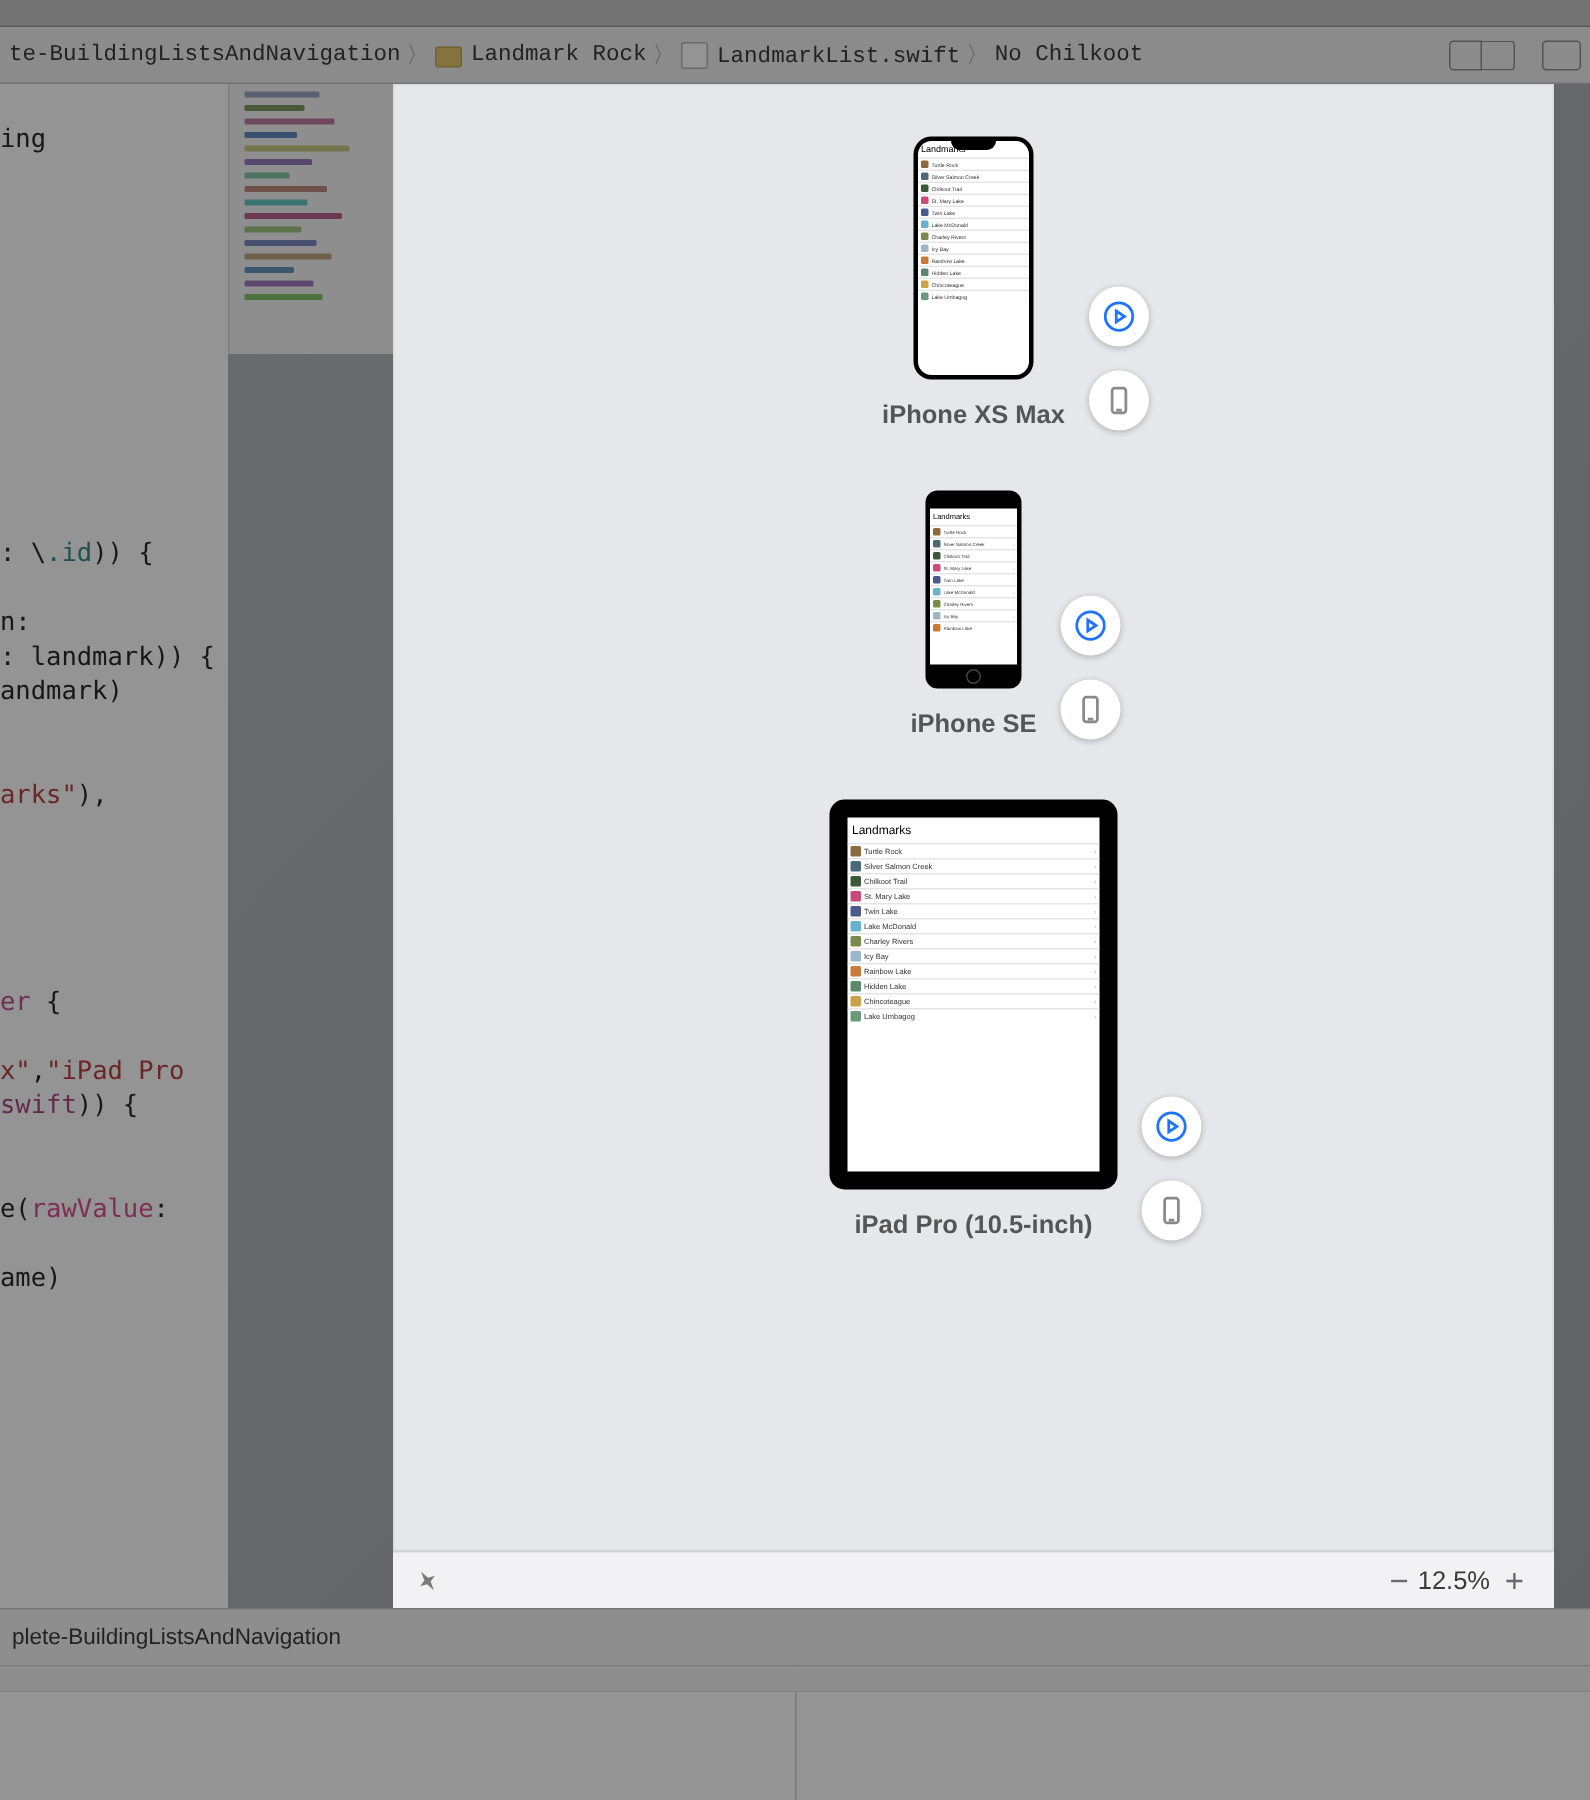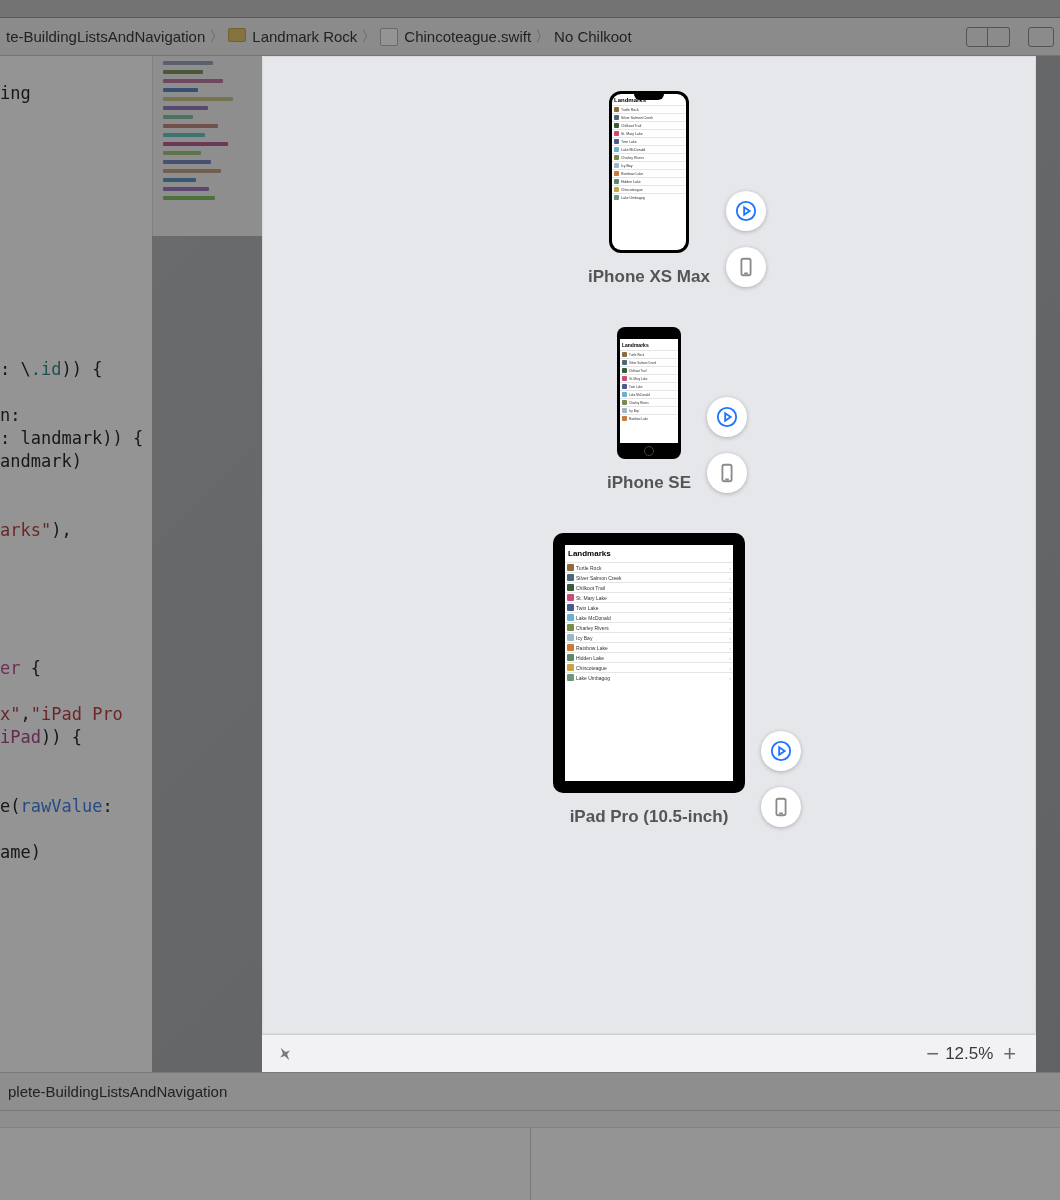--- a/index.html
+++ b/index.html
@@ -15,21 +15,21 @@
     content:""; position:absolute; left:0; right:0; bottom:0; height:1px; background:#9a9b9d;
   }
 
   
   .jumpbar {
     position:absolute; top:18px; left:0; right:0; height:38px;
     background:#efefef; border-bottom:1px solid #c9c9c9;
     display:flex; align-items:center; padding:0 6px; gap:4px;
     font-size:15px; color:#3a3a3a;
   }
-  .jumpbar .crumb { display:flex; align-items:flex-start; gap:6px; white-space:nowrap; }
+  .jumpbar .crumb { display:flex; align-items:flex-end; gap:6px; white-space:nowrap;font-family:Liberation Mono, monospace; }
   .jumpbar .chev { color:#9a9a9a; }
   .jumpbar .folder-icon {
     width:18px; height:14px; background:#e8c65a; border-radius:2px; position:relative;
     border:1px solid #c9a93f;
   }
   .jumpbar .swift-icon {
     width:18px; height:18px; border:1px solid #b7b7b7; border-radius:2px; background:#fff;
     position:relative;
   }
   .jumpbar-right { margin-left:auto; display:flex; gap:18px; align-items:center; }
@@ -40,21 +40,21 @@
 
   
   .editor {
     position:absolute; top:56px; left:0; width:152px; bottom:116px;
     background:#fff; color:#2a2a2a;
     font-family: "SF Mono","Menlo",monospace; font-size:17px; line-height:23px;
     padding-top:26px; overflow:hidden;
   }
   .editor pre { white-space:pre; }
   .tok-type   { color:#c64da0; }
-  .tok-id     { color:#3b82f6;text-align:center; }
+  .tok-id     { color:#ec4899;text-align:center; }
   .tok-str    { color:#c93f3f; }
   .tok-kw     { color:#b6448e; }
   .tok-attr   { color:#2b8e8e; }
 
   
   .minimap {
     position:absolute; top:56px; left:152px; width:110px; height:180px;
     background:#f5f5f5; border-left:1px solid #dcdcdc;
   }
   .minimap .mrow { height:4px; margin:5px 10px; border-radius:1px; }
@@ -122,21 +122,21 @@
   
   .xs-frame { width:80px; height:162px; background:#000; border-radius:12px; padding:3px; position:relative; }
   .xs-frame .screen { background:#fff; width:100%; height:100%; border-radius:9px; position:relative; overflow:hidden; }
   .xs-frame .notch { position:absolute; top:3px; left:50%; transform:translateX(-50%); width:30px; height:6px; background:#000; border-radius:0 0 6px 6px; z-index:3;}
 
   
   .ipad-frame { width:192px; height:260px; background:#000; border-radius:10px; padding:12px; position:relative; }
   .ipad-frame .screen { background:#fff; width:100%; height:100%; position:relative; overflow:hidden; }
 
   
-  .lm-title { font-weight:700; font-size:5px; padding:3px 2px 2px; }
+  .lm-title { font-weight:400; font-size:5px; padding:3px 2px 2px; }
   .xs-frame .lm-title { font-size:6px; }
   .ipad-frame .lm-title { font-size:8px; padding:4px 3px; }
   .lm-row { display:flex; align-items:center; gap:2px; padding:1px 2px; border-top:0.5px solid #e5e5e5; }
   .lm-row .thumb { width:5px; height:5px; border-radius:1px; }
   .ipad-frame .lm-row .thumb { width:7px; height:7px; }
   .lm-row .txt { font-size:3px; color:#333; white-space:nowrap; overflow:hidden; flex:1; }
   .xs-frame .lm-row .txt { font-size:3.5px; }
   .ipad-frame .lm-row .txt { font-size:5px; }
   .lm-row .chv { font-size:3px; color:#bbb; }
   .ipad-frame .lm-row .chv { font-size:5px; }
@@ -157,21 +157,21 @@
     <span>te-BuildingListsAndNavigation</span>
   </span>
   <span class="chev">〉</span>
   <span class="crumb">
     <span class="folder-icon"></span>
     <span>Landmark Rock</span>
   </span>
   <span class="chev">〉</span>
   <span class="crumb">
     <span class="swift-icon"></span>
-    <span>Chincoteague.swift</span>
+    <span>LandmarkList.swift</span>
   </span>
   <span class="chev">〉</span>
   <span class="crumb">
     <span>No Chilkoot</span>
   </span>
   <div class="jumpbar-right">
     <div class="pair">
       <div class="iconbtn"></div>
       <div class="iconbtn"></div>
     </div>
@@ -203,21 +203,21 @@
 
 <span class="tok-str">arks"</span>),
 
 
 
 
 
 <span class="tok-type">er</span> {
 
 <span class="tok-str">x"</span>,<span class="tok-str">"iPad Pro</span>
-<span class="tok-kw">iPad</span>)) {
+<span class="tok-kw">swift</span>)) {
 
 
 e(<span class="tok-id">rawValue</span>:
 
 ame)</pre>
 </div>
 
 <div class="minimap dim" id="minimap">
     <div class="mrow" style="width: 50px; background: rgb(154, 163, 201);"></div>
     <div class="mrow" style="width: 40px; background: rgb(122, 154, 90);"></div>

